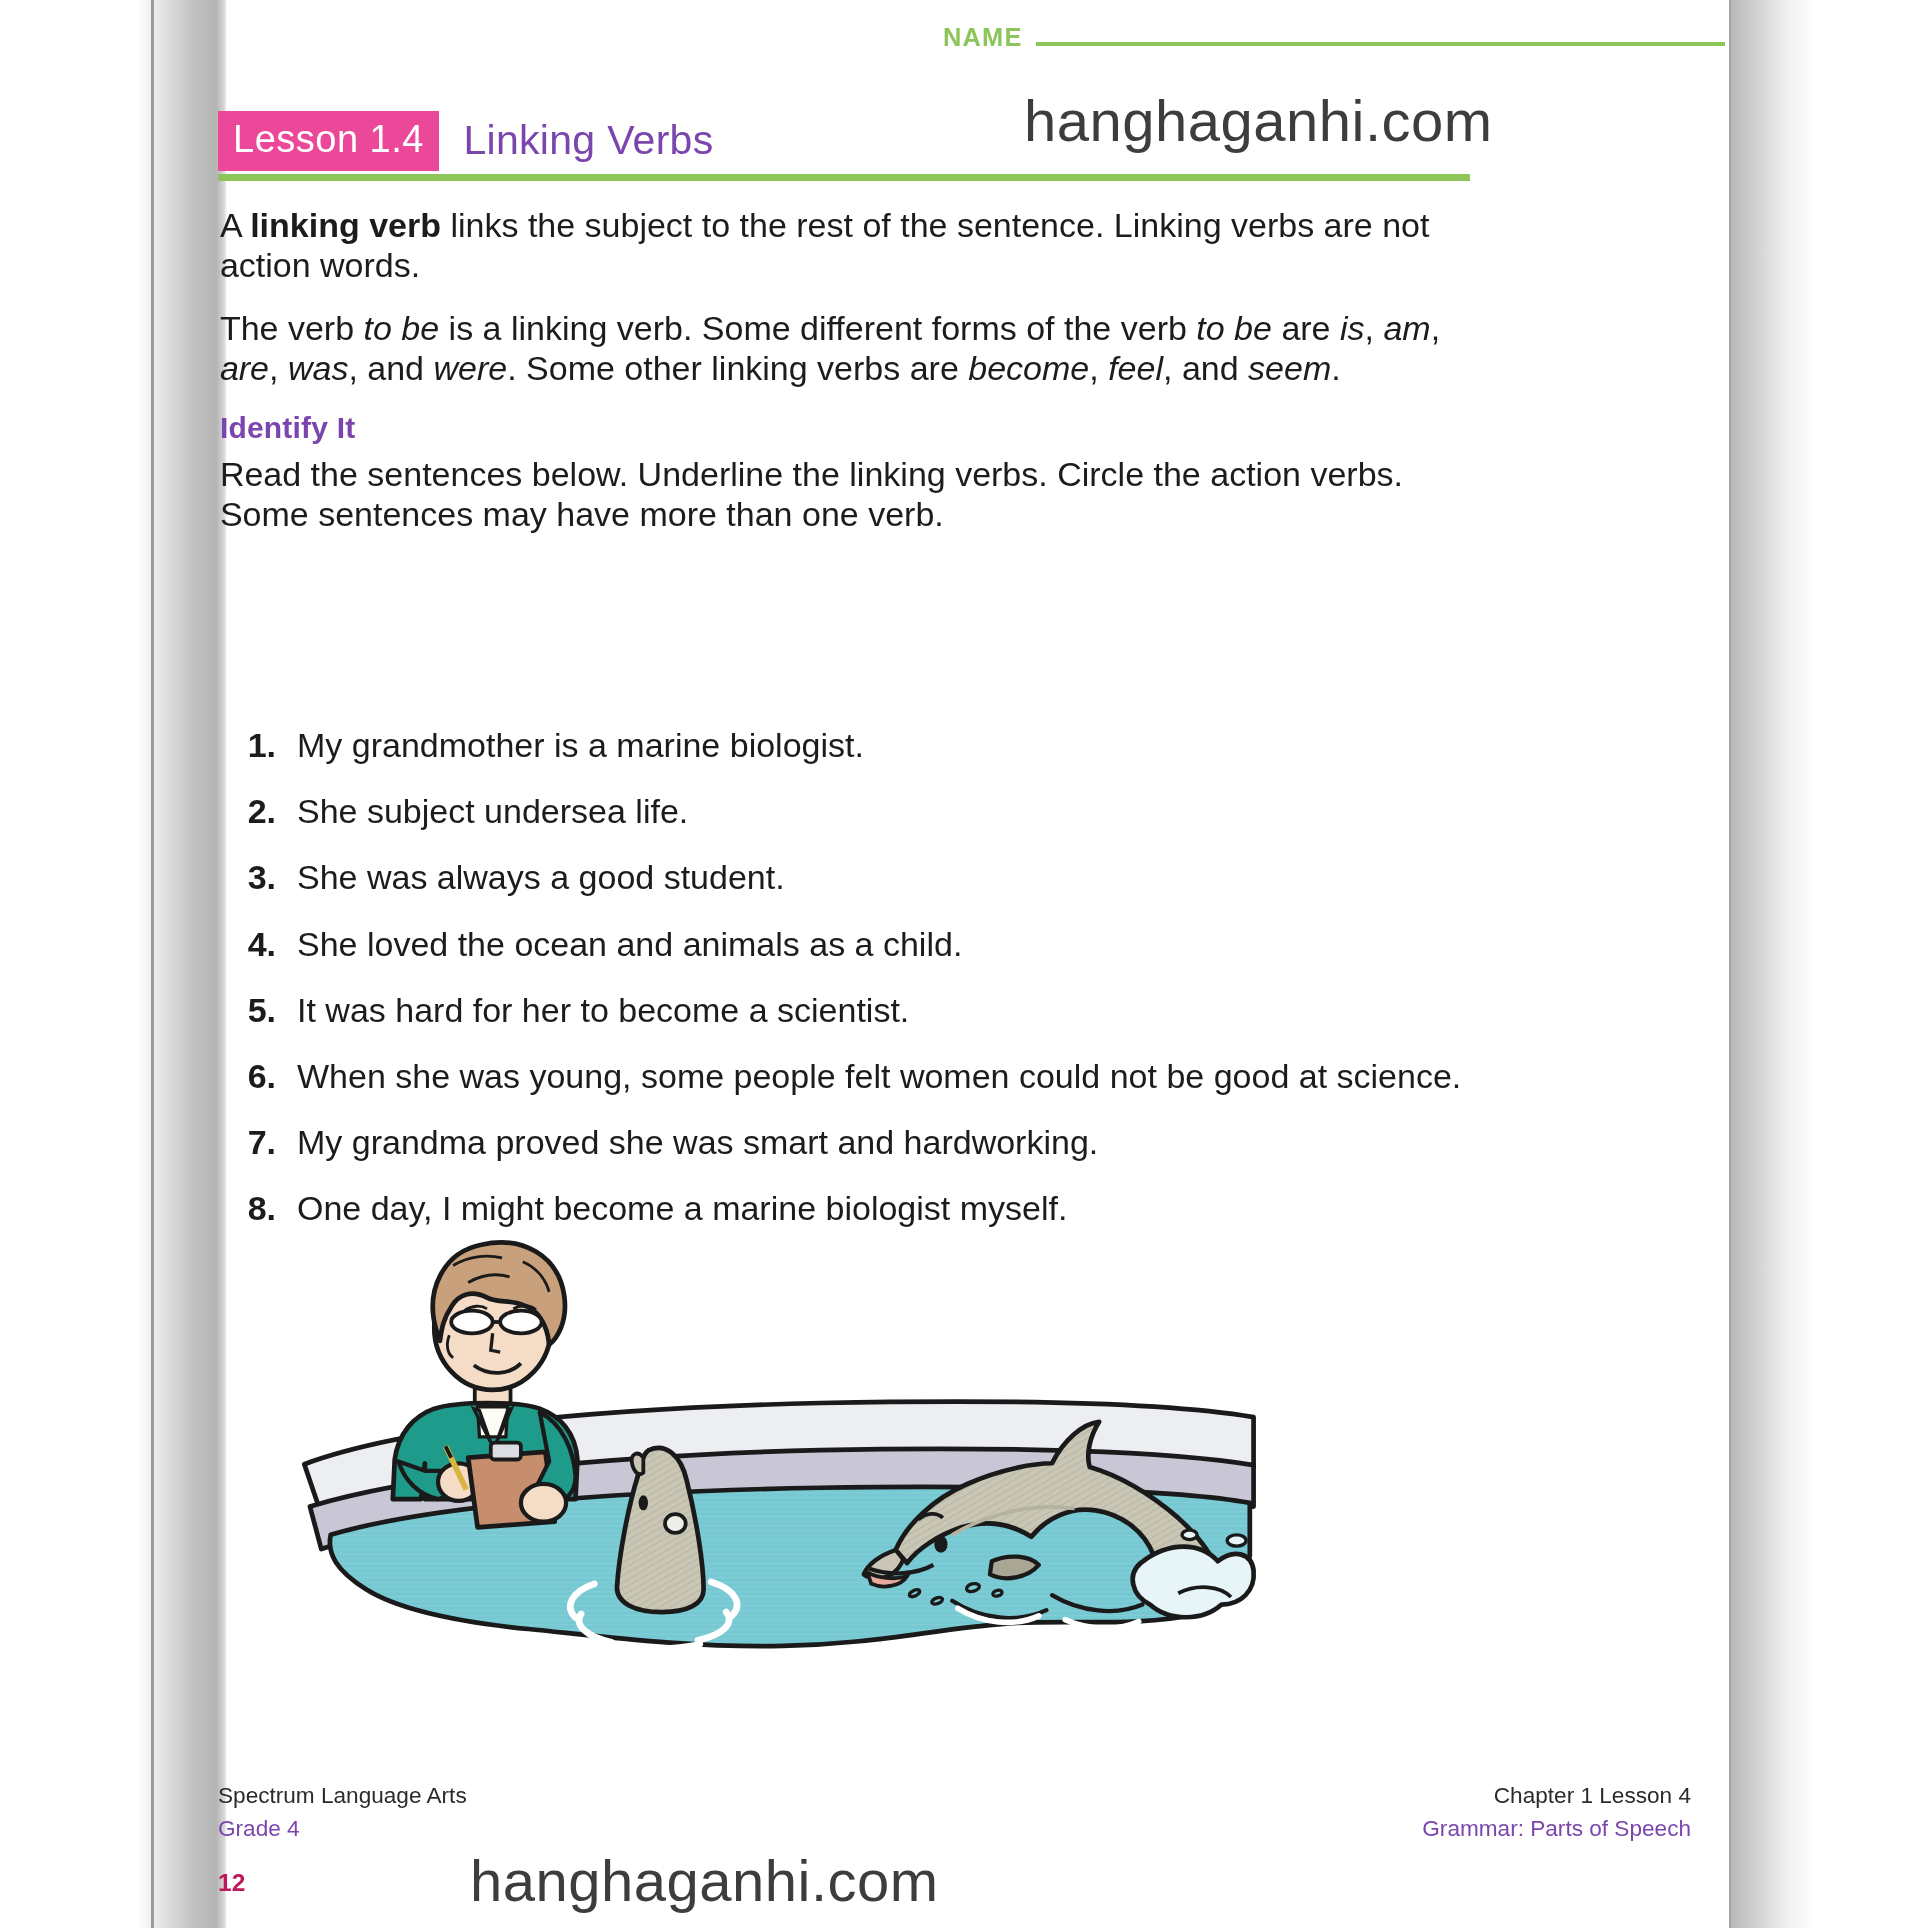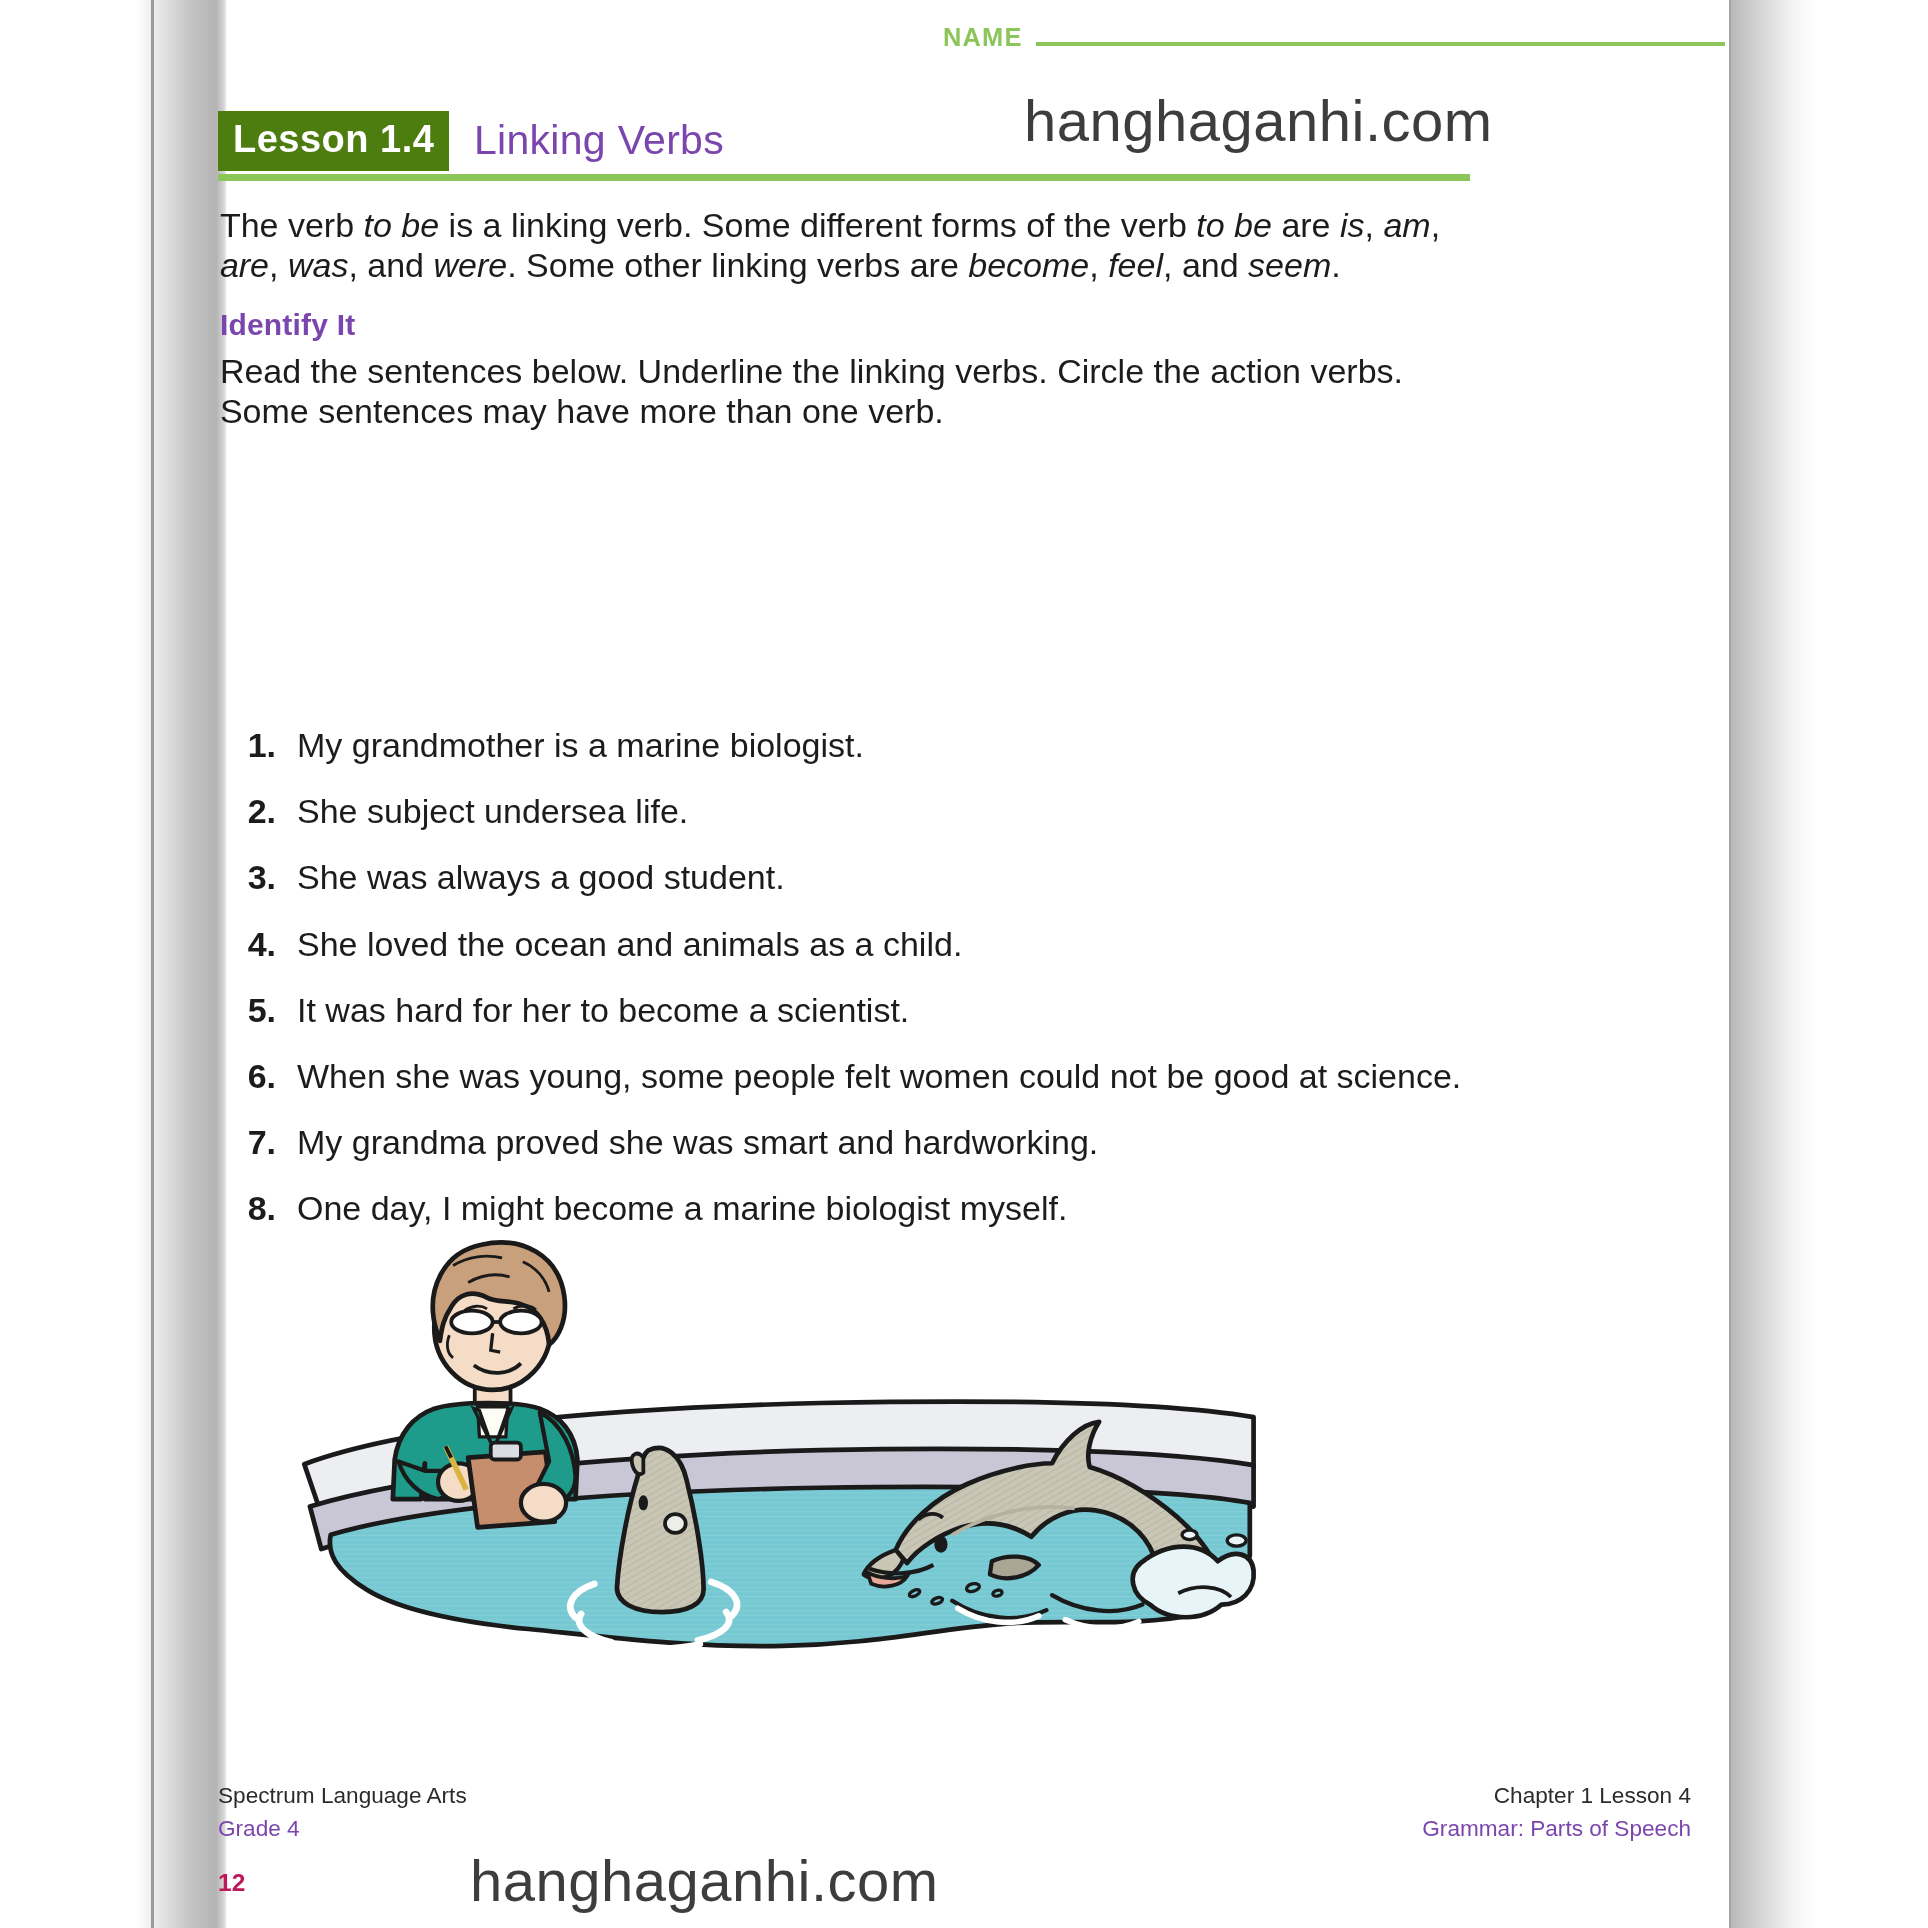--- a/index.html
+++ b/index.html
@@ -92,23 +92,23 @@
   
   .lesson-header {
     position: absolute;
     left: 0px;
     top: 111px;
     width: 1507px;
     display: flex;
     align-items: center;
   }
   .lesson-badge {
-    background: #4d7c0f;
+    background: #ec4899;
     color: #ffffff;
-    font-weight: bold;
+    font-weight: normal;
     font-size: 38px;
     line-height: 1;
     padding: 9.4px 15px 12.2px 15px;
     letter-spacing: 0.5px;
   }
   .lesson-title {
     color: #7b45ae;
     font-size: 41px;
     line-height: 1;
     margin-left: 24.5px;
@@ -249,20 +249,21 @@
     </div>
 
     <div class="lesson-header">
       <span class="lesson-badge">Lesson 1.4</span>
       <span class="lesson-title">Linking Verbs</span>
     </div>
     <div class="header-watermark">hanghaganhi.com</div>
     <div class="header-rule"></div>
 
     <div class="body-block">
+      <p class="para"><span>A </span><b>linking verb</b><span> links the subject to the rest of the sentence. Linking verbs are not action words.</span></p>
 
       <p class="para">The verb <i>to be</i> is a linking verb. Some different forms of the verb <i>to be</i> are <i>is</i>, <i>am</i>, <i>are</i>, <i>was</i>, and <i>were</i>. Some other linking verbs are <i>become</i>, <i>feel</i>, and <i>seem</i>.</p>
 
       <div class="section-head">Identify It</div>
       <p class="instructions">Read the sentences below. Underline the linking verbs. Circle the action verbs. Some sentences may have more than one verb.</p>
     </div>
 
     <div class="qlist">
       <div class="qitem">
         <span class="qnum">1.</span>

